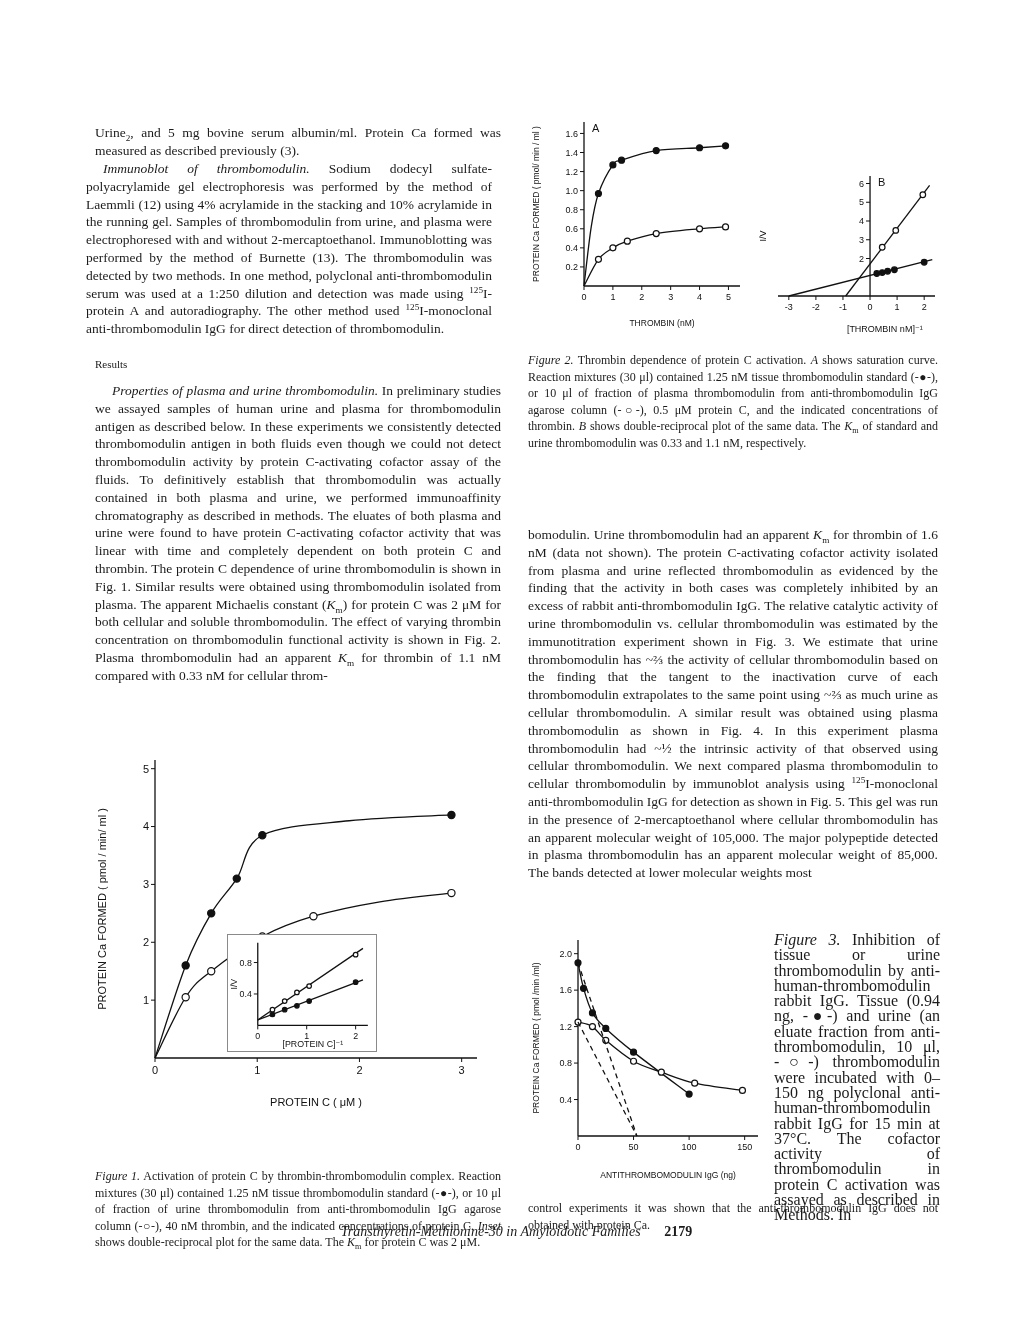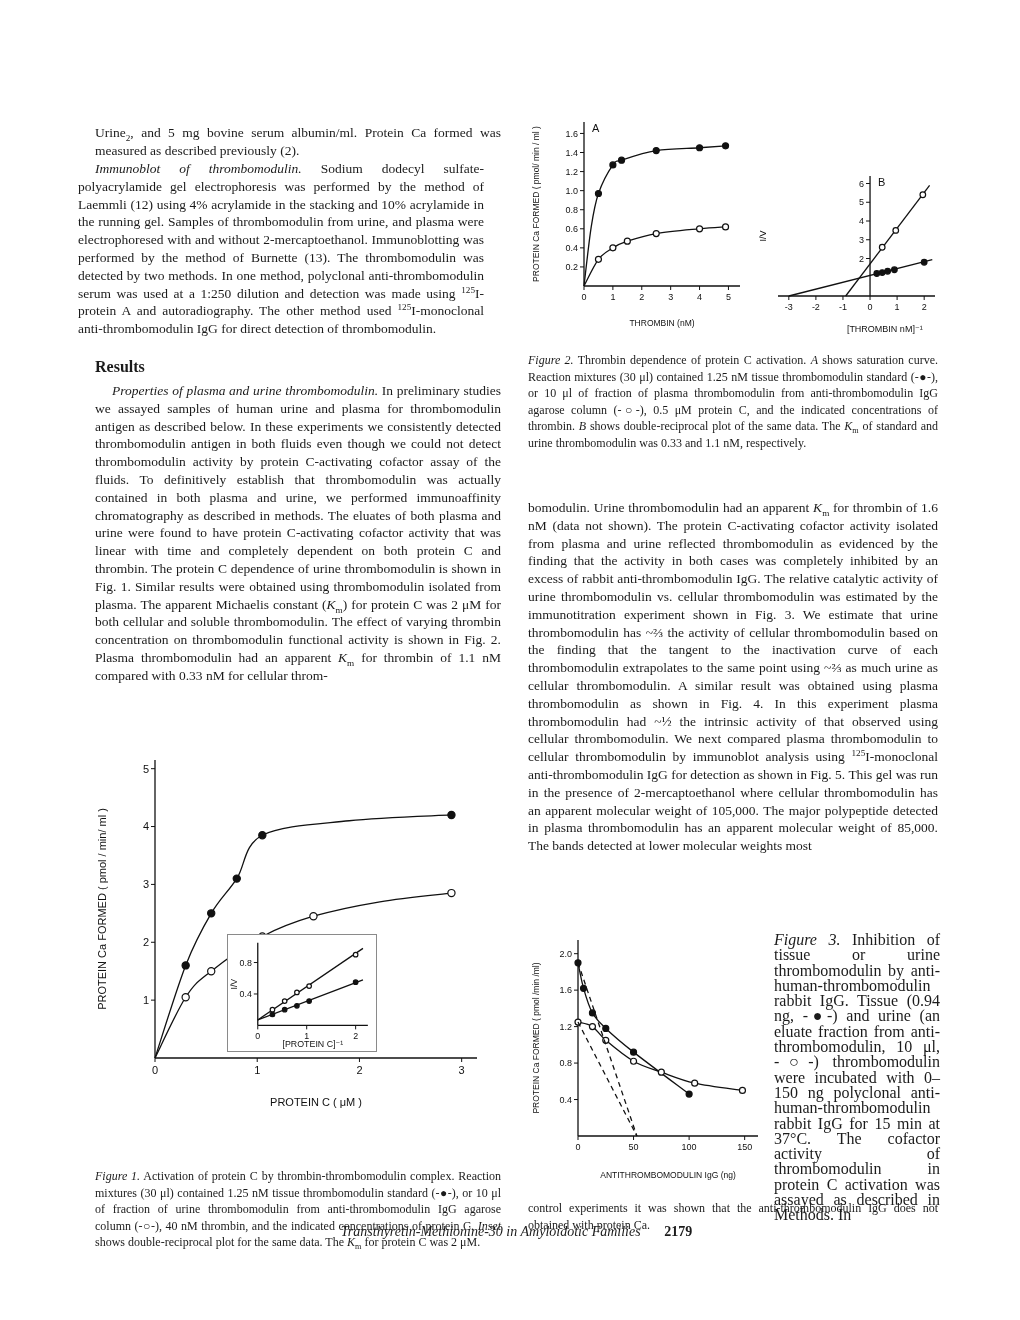--- a/index.html
+++ b/index.html
@@ -2,52 +2,52 @@
 <html><head>
 <meta charset="utf-8">
 <style>
   *{margin:0;padding:0;box-sizing:border-box}
   html,body{width:1020px;height:1320px}
   body{position:relative;background:#ffffff;color:#1b1b1b;
        font-family:"Liberation Serif","DejaVu Serif",serif;overflow:hidden}
   .abs{position:absolute}
   .body-text{font-size:13.5px;line-height:17.8px;text-align:justify}
   .indent{text-indent:17px}
-  .heading{font-size:16px;font-weight:700}
+  .heading{font-size:11px;font-weight:400}
   .caption{font-size:12px;line-height:16.6px;text-align:justify}
   .fig3cap{font-size:16px;line-height:15.3px;text-align:justify;overflow-wrap:break-word}
   .it{font-style:italic}
   .sup{font-size:0.68em;vertical-align:super;line-height:0}
   .sub{font-size:0.68em;vertical-align:sub;line-height:0}
 
   #lp1{left:95px;top:124px;width:406px}
-  #lp2{left:78px;top:160px;width:406px}
+  #lp2{left:86px;top:160px;width:406px}
   #results{left:95px;top:358px;width:406px}
   #lp3{left:95px;top:382px;width:406px}
   #fig1wrap{left:95px;top:748px;width:408px;height:362px}
   #fig1wrap .inset{position:absolute;left:132px;top:186px;background:#fff;border:1px solid #8a8a8a}
   #fig1cap{left:95px;top:1168px;width:406px}
 
   #fig2wrap{left:528px;top:112px;width:414px;display:flex;align-items:flex-start}
   #fig2wrap svg+svg{margin-left:8px;margin-top:56px}
   #fig2cap{left:528px;top:352px;width:410px}
-  #rp1{left:528px;top:499px;width:410px}
+  #rp1{left:528px;top:526px;width:410px}
   #fig3wrap{left:528px;top:930px;width:240px;height:260px}
   #fig3cap{left:774px;top:932px;width:166px}
   #rcont{left:528px;top:1200px;width:410px}
 
   #footer{left:95px;top:1224px;width:843px;text-align:center;font-size:14px}
   #footer .running-title{font-style:italic}
   #footer .page-number{font-weight:700;margin-left:20px;font-style:normal}
   svg{display:block}
 </style>
 </head>
 <body>
 
-<p id="lp1" class="abs body-text"><span>Urine</span><span class="sub">2</span><span>, and 5 mg bovine serum albumin/ml. Protein Ca formed was measured as described previously (2).</span></p>
+<p id="lp1" class="abs body-text"><span>Urine</span><span class="sub">2</span><span>, and 5 mg bovine serum albumin/ml. Protein Ca formed was measured as described previously (3).</span></p>
 <p id="lp2" class="abs body-text indent"><span class="it">Immunoblot of thrombomodulin.</span><span> Sodium dodecyl sulfate-polyacrylamide gel electrophoresis was performed by the method of Laemmli (12) using 4% acrylamide in the stacking and 10% acrylamide in the running gel. Samples of thrombomodulin from urine, and plasma were electrophoresed with and without 2-mercaptoethanol. Immunoblotting was performed by the method of Burnette (13). The thrombomodulin was detected by two methods. In one method, polyclonal anti-thrombomodulin serum was used at a 1:250 dilution and detection was made using </span><span class="sup">125</span><span>I-protein A and autoradiography. The other method used </span><span class="sup">125</span><span>I-monoclonal anti-thrombomodulin IgG for direct detection of thrombomodulin.</span></p>
 <h2 id="results" class="abs heading">Results</h2>
 <p id="lp3" class="abs body-text indent"><span class="it">Properties of plasma and urine thrombomodulin.</span><span> In preliminary studies we assayed samples of human urine and plasma for thrombomodulin antigen as described below. In these experiments we consistently detected thrombomodulin antigen in both fluids even though we could not detect thrombomodulin activity by protein C-activating cofactor assay of the fluids. To definitively establish that thrombomodulin was actually contained in both plasma and urine, we performed immunoaffinity chromatography as described in methods. The eluates of both plasma and urine were found to have protein C-activating cofactor activity that was linear with time and completely dependent on both protein C and thrombin. The protein C dependence of urine thrombomodulin is shown in Fig. 1. Similar results were obtained using thrombomodulin isolated from plasma. The apparent Michaelis constant (</span><span class="it">K</span><span class="sub">m</span><span>) for protein C was 2 μM for both cellular and soluble thrombomodulin. The effect of varying thrombin concentration on thrombomodulin functional activity is shown in Fig. 2. Plasma thrombomodulin had an apparent </span><span class="it">K</span><span class="sub">m</span><span> for thrombin of 1.1 nM compared with 0.33 nM for cellular throm-</span></p>
 
 <figure id="fig1wrap" class="abs">
   <svg width="408" height="362" viewBox="0 0 408 362">
       <line x1="60" y1="310" x2="382" y2="310" stroke="#111" stroke-width="1.3"></line>
       <line x1="60" y1="310" x2="60" y2="12" stroke="#111" stroke-width="1.3"></line>
       <line x1="60" y1="310" x2="60" y2="314" stroke="#111" stroke-width="1"></line>
       <text x="60" y="326" text-anchor="middle" font-size="11" font-family="&quot;Liberation Sans&quot;,&quot;DejaVu Sans&quot;,sans-serif" fill="#111">0</text>

